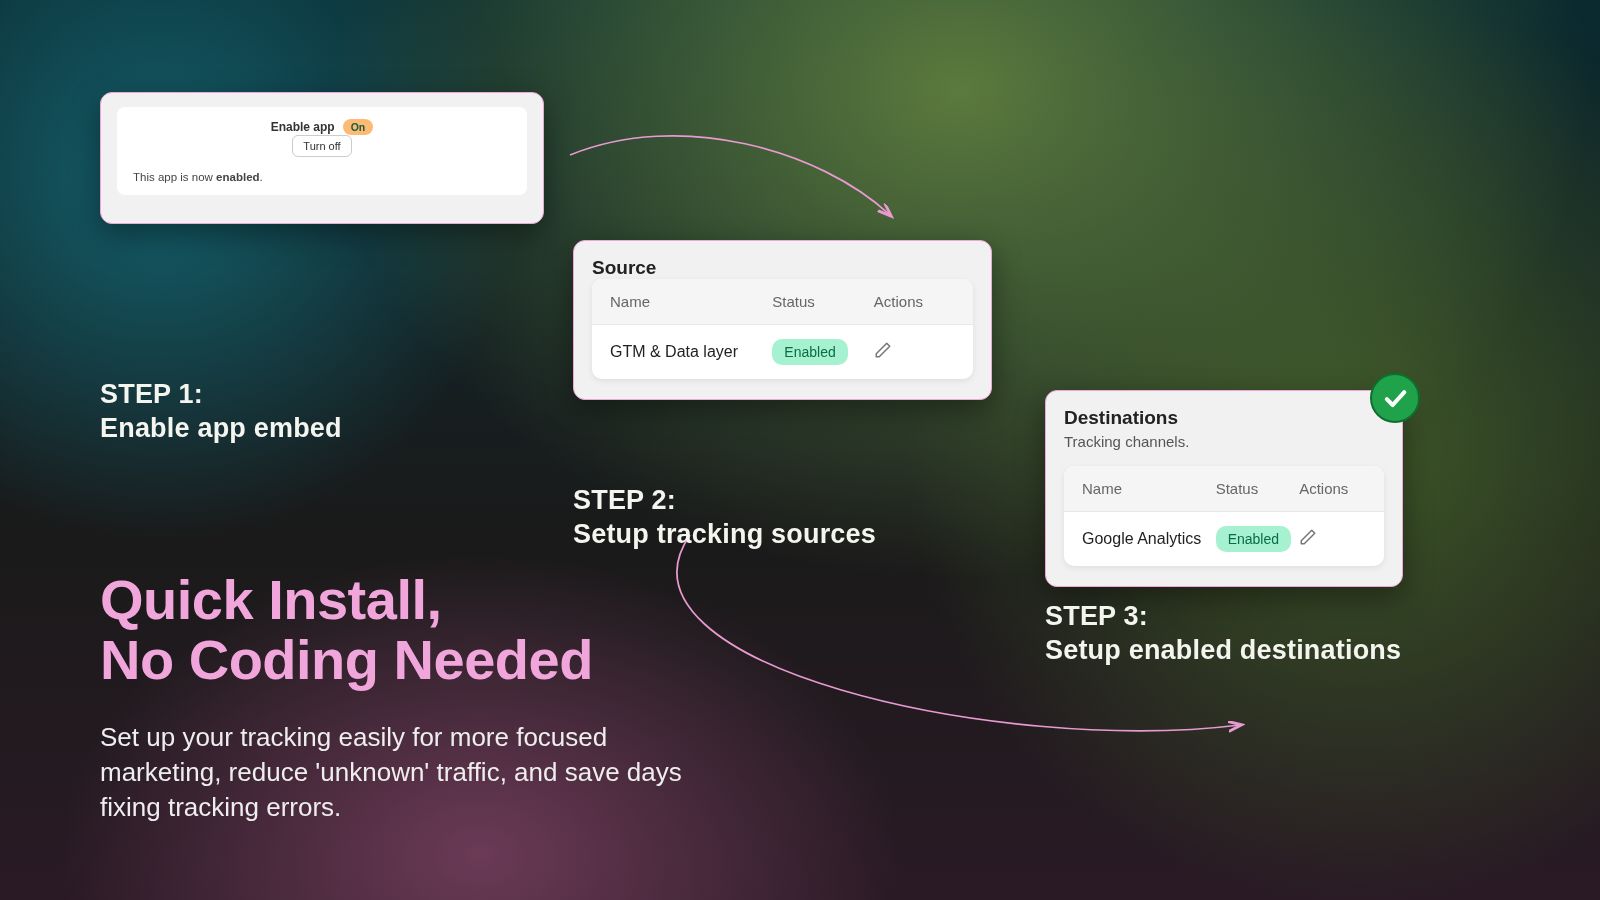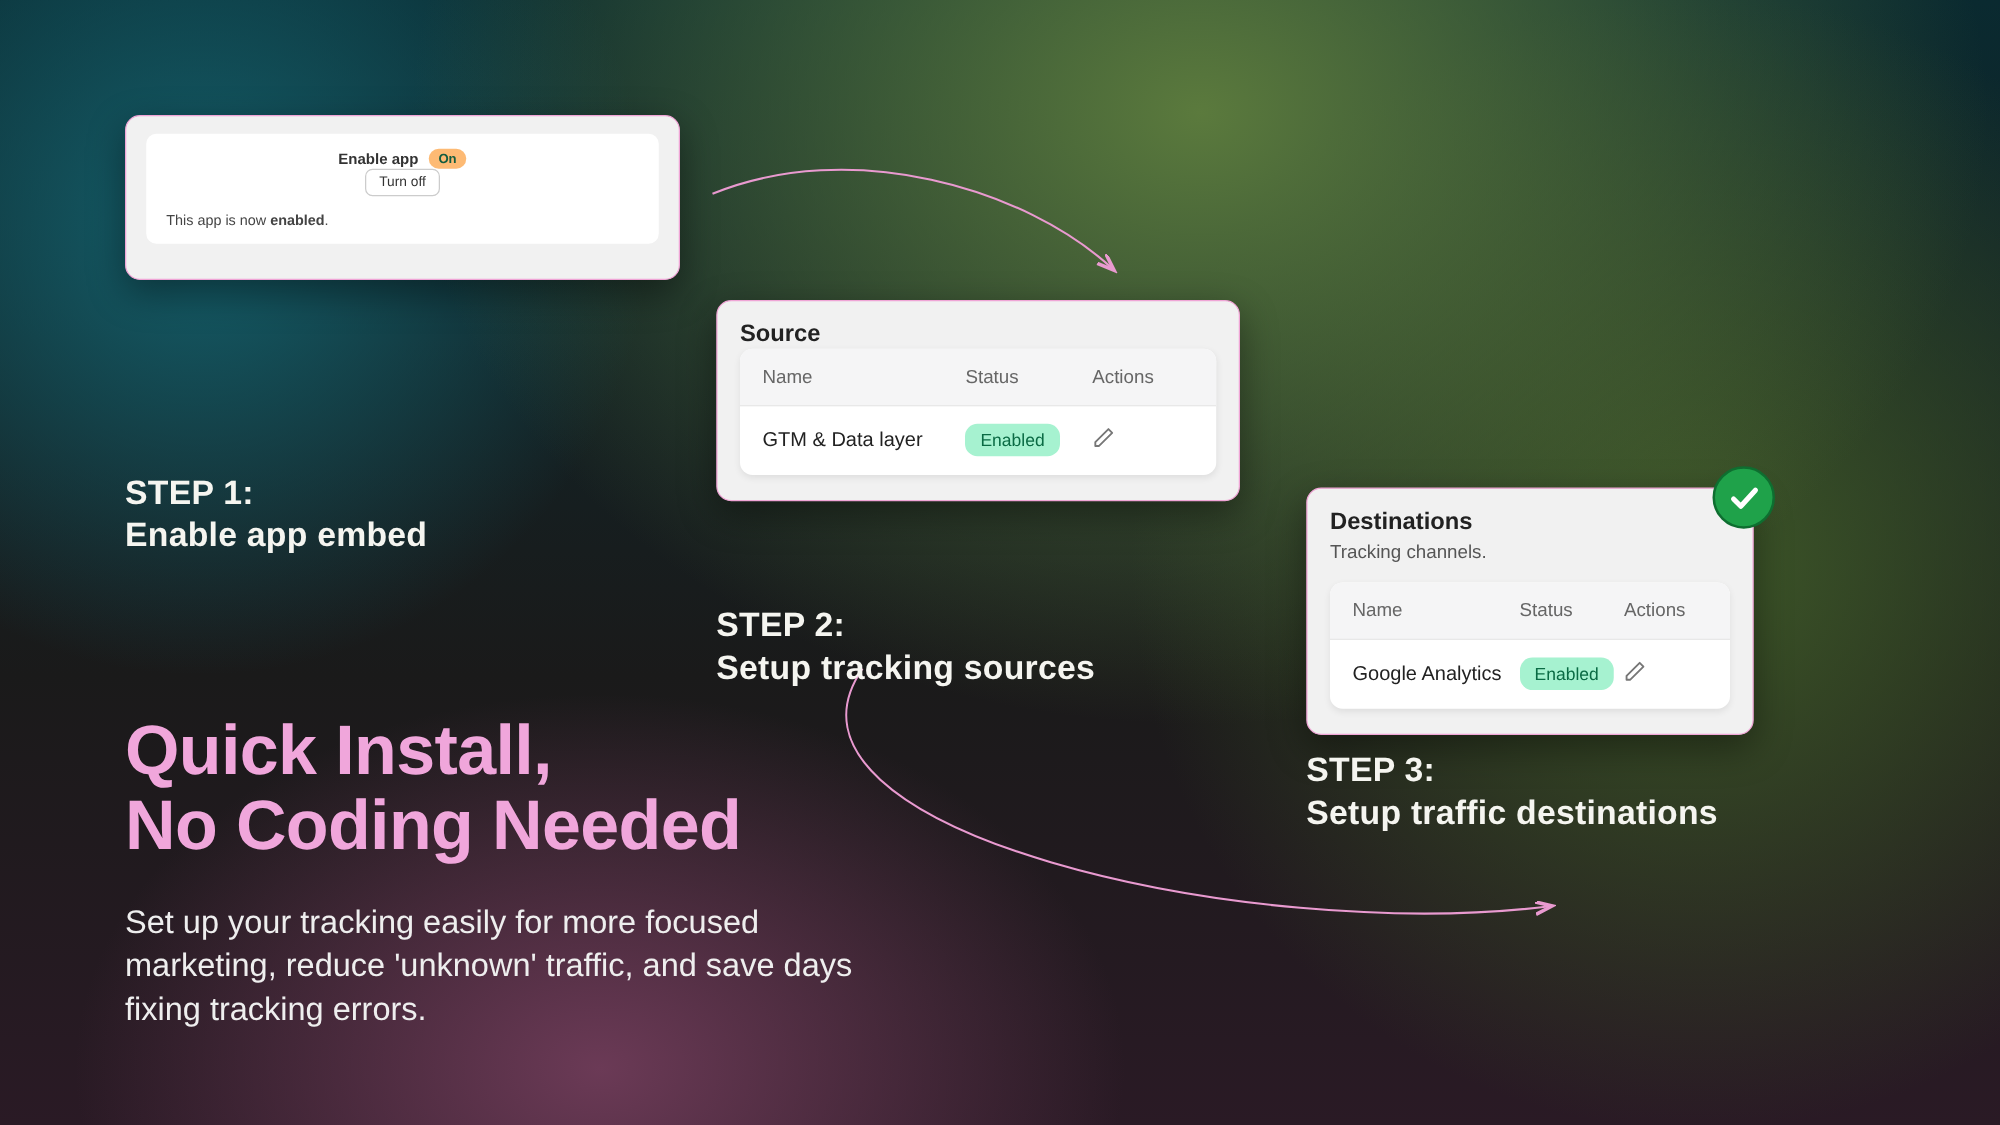--- a/index.html
+++ b/index.html
@@ -231,20 +231,20 @@
               <path d="M17 3l4 4L7 21H3v-4L17 3z"></path>
             </svg>
         </span>
       </div>
     </div>
   </div>
 </div>
 
 <div class="step-label" style="left:1045px; top:600px;">
   <div>STEP 3:</div>
-  <div>Setup traffic destinations</div>
+  <div>Setup enabled destinations</div>
 </div>
 
 <div class="headline">
   <div class="h">Quick Install,</div>
   <div class="h">No Coding Needed</div>
   <div class="sub">Set up your tracking easily for more focused marketing, reduce 'unknown' traffic, and save days fixing tracking errors.</div>
 </div>
 
 </body></html>

